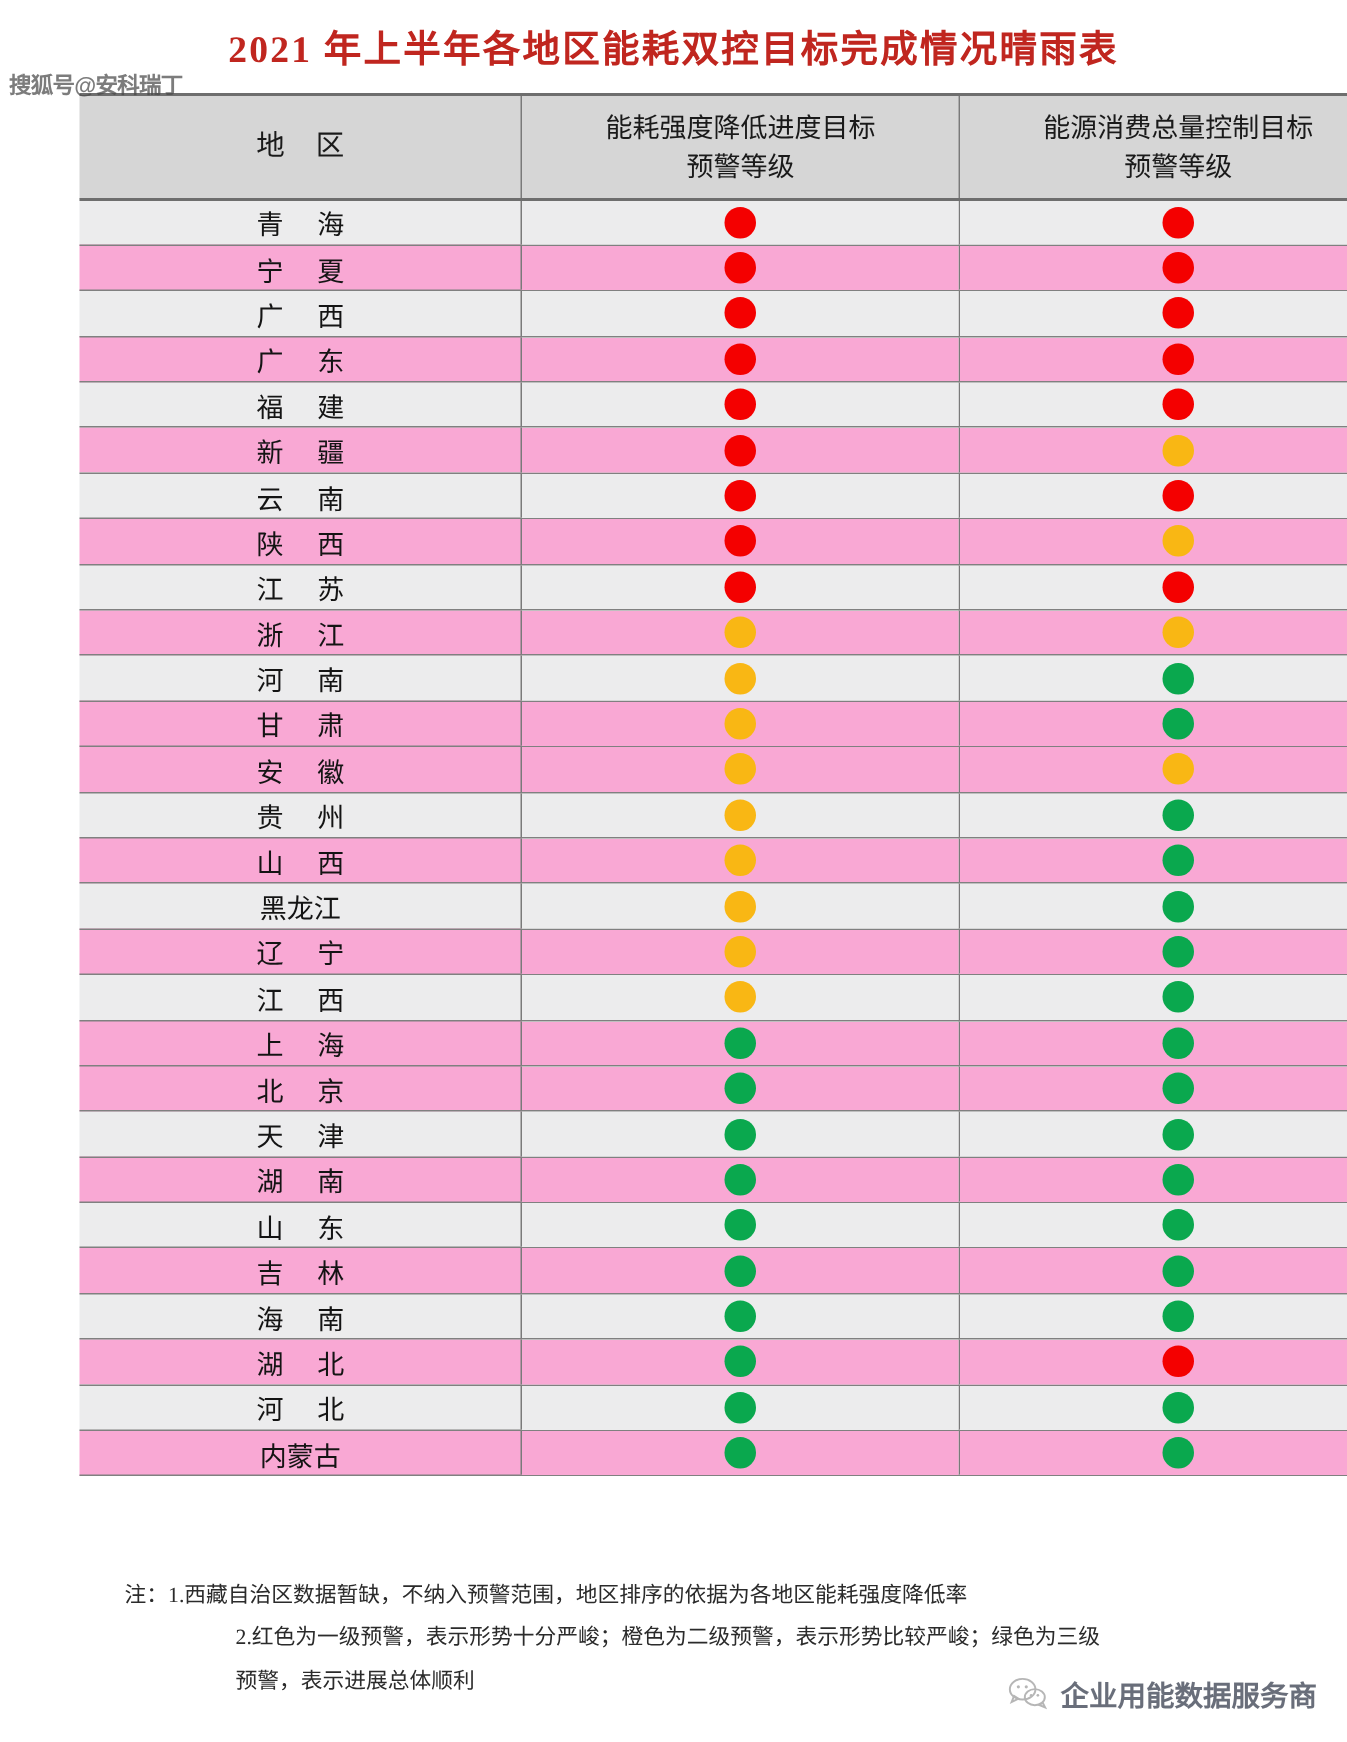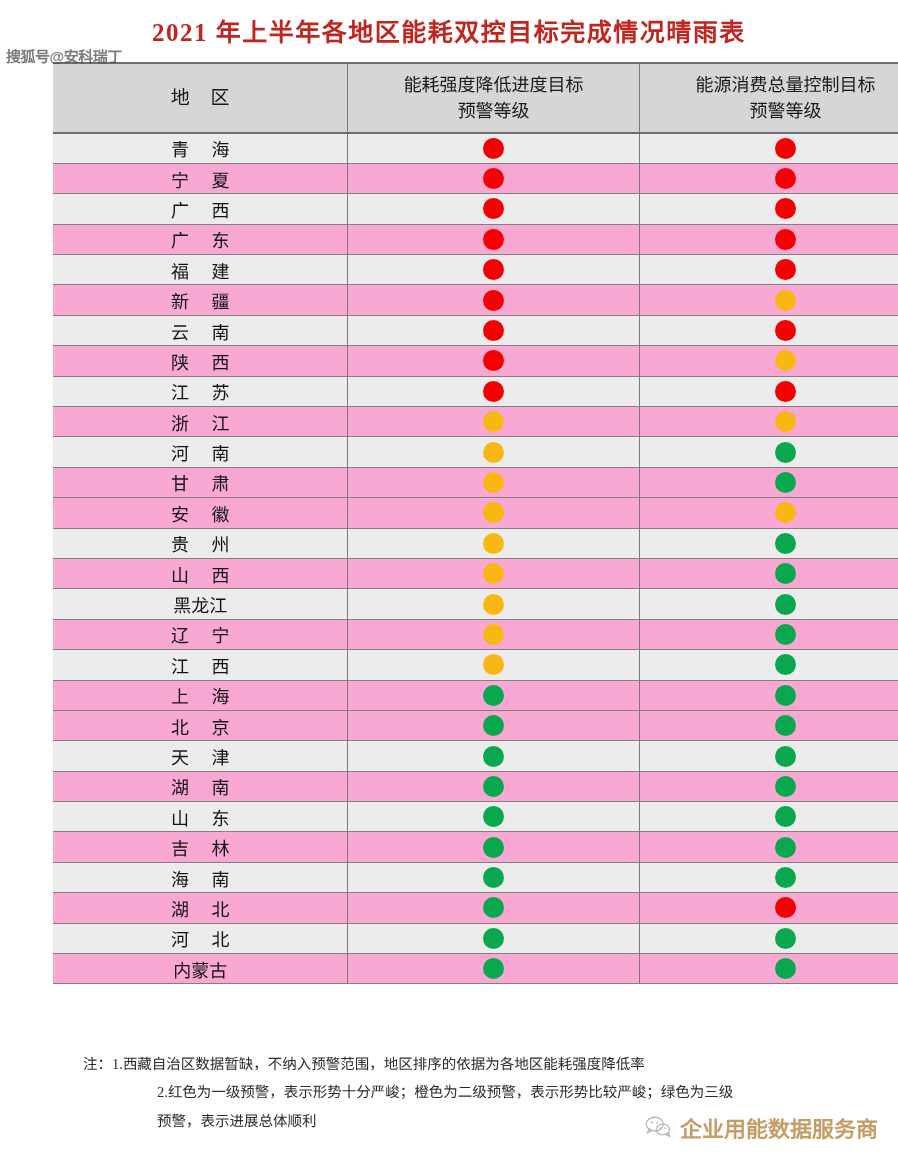--- a/index.html
+++ b/index.html
@@ -151,23 +151,23 @@
     opacity: 0.62;
     z-index: 6;
   }
   .wm-bottom .wm-logo {
     width: 26px;
     height: 26px;
     flex: 0 0 auto;
   }
   .wm-bottom .wm-text {
     font-family: "Liberation Sans", "DejaVu Sans", sans-serif;
-    font-size: 22px;
+    font-size: 19px;
     font-weight: 700;
-    color: #a16207;
+    color: #0f172a;
     letter-spacing: 0px;
     white-space: nowrap;
   }
 </style>
 </head>
 <body>
 
 <div class="wm-top">搜狐号@安科瑞丁</div>
 
 <div class="title">2021 年上半年各地区能耗双控目标完成情况晴雨表</div>

